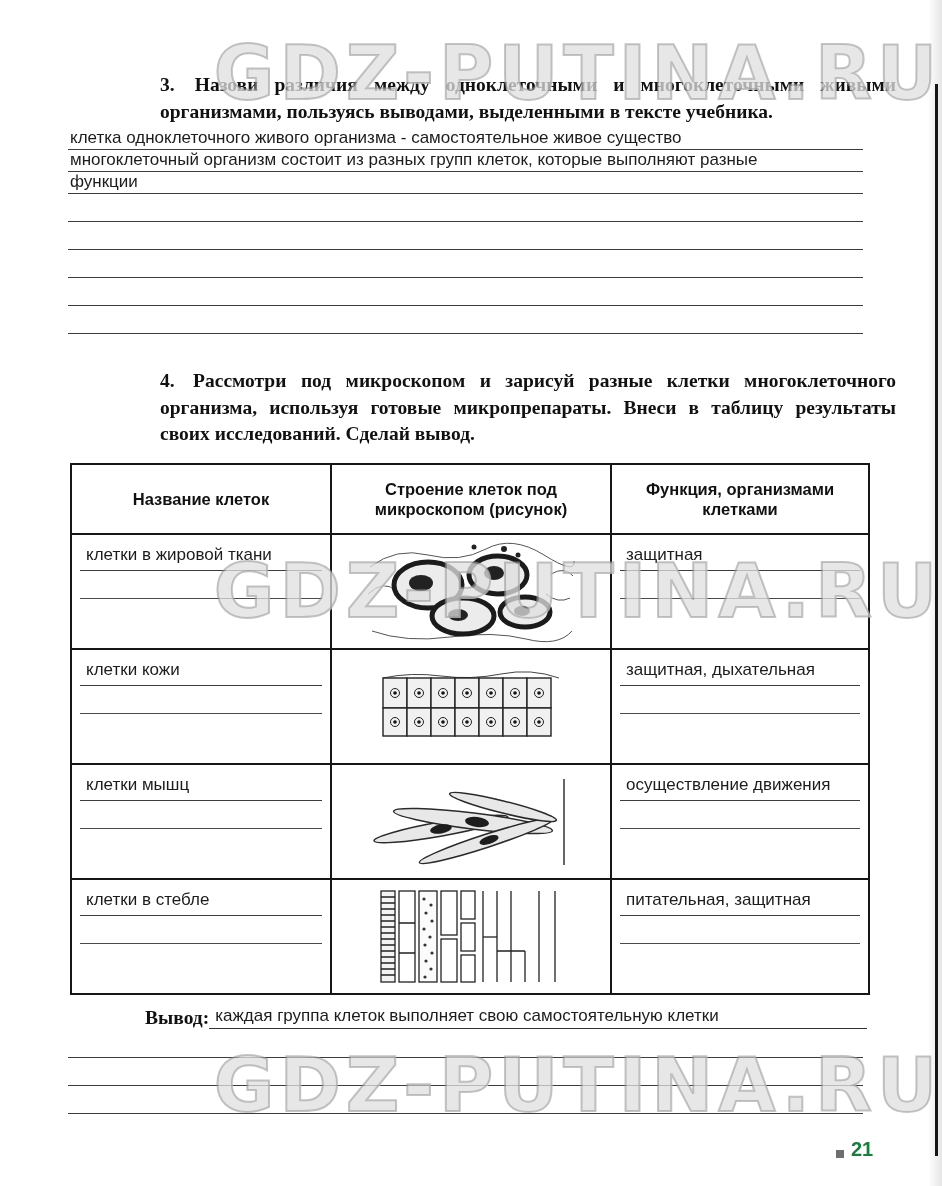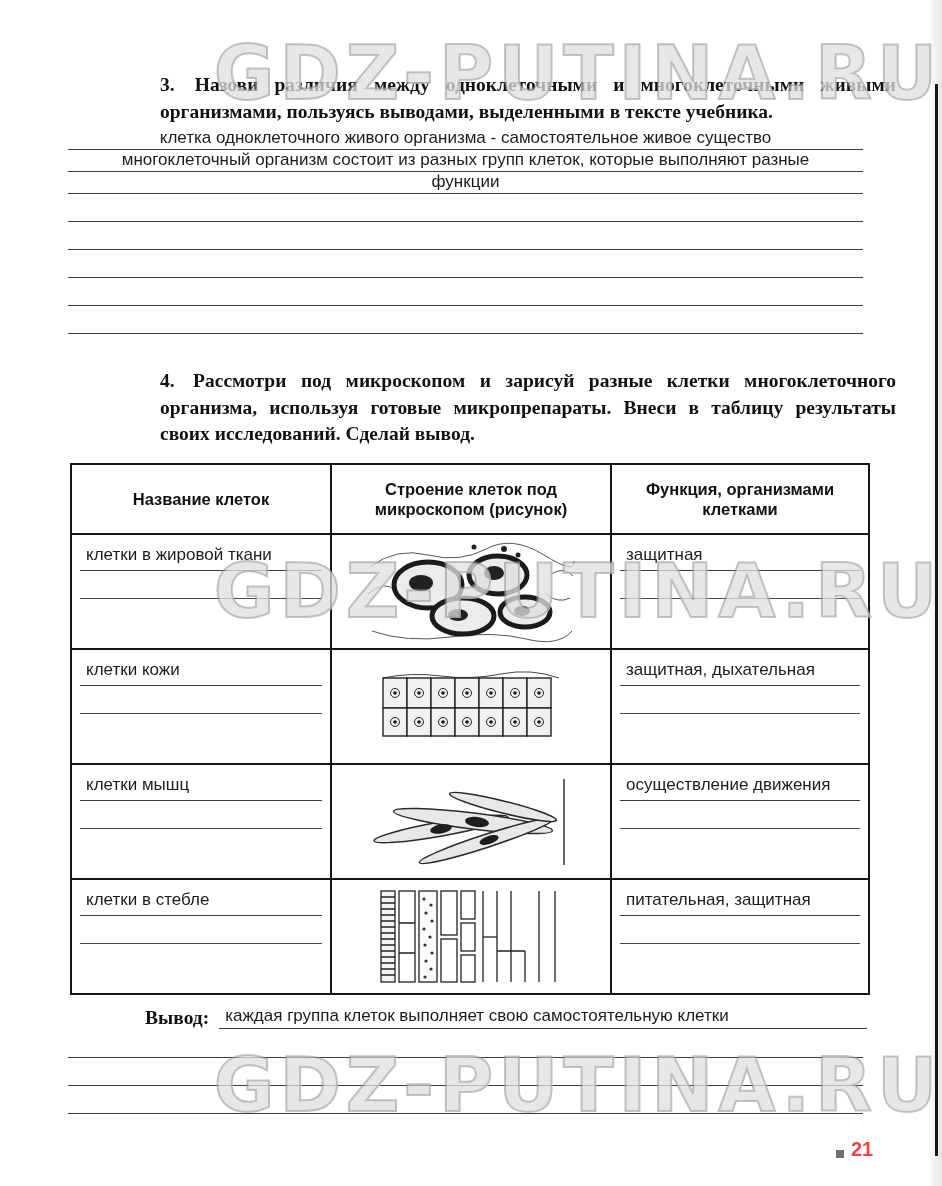--- a/index.html
+++ b/index.html
@@ -35,21 +35,21 @@
 
   
   .hand{font-family:"Liberation Sans",sans-serif;font-size:17px;color:#1c1c1c;}
 
   
   .lines{position:absolute;z-index:2;}
   .lines-task3{left:68px;top:128px;width:795px;}
   .lines-bottom{left:68px;top:1030px;width:795px;}
   .ruled-line{display:flex;align-items:flex-end;border-bottom:1.5px solid #3c3c3c;}
   .ruled-line .hand{padding:0 2px 1px 2px;white-space:nowrap;}
-  .rl-text{height:21px;justify-content:center;}
+  .rl-text{height:21px;}
   .rl-blank{height:27px;}
 
   
   .cells-table{
     position:absolute;left:70px;top:463px;width:798px;z-index:2;
     border-collapse:collapse;table-layout:fixed;background:transparent;
   }
   .cells-table col.c1{width:260px;}
   .cells-table col.c2{width:280px;}
   .cells-table col.c3{width:258px;}
@@ -64,26 +64,26 @@
   .cell-label{
     font-family:"Liberation Sans",sans-serif;font-size:17px;color:#1c1c1c;
     border-bottom:1.4px solid #3c3c3c;padding:0 2px 3px 6px;min-height:22px;
   }
   .cell-rule{height:27px;border-bottom:1.3px solid #4a4a4a;}
   .draw-cell{text-align:center;vertical-align:middle !important;}
   .draw-wrap{display:flex;align-items:center;justify-content:center;height:113px;}
 
   
   .conclusion{position:absolute;left:145px;top:1006px;width:722px;display:flex;align-items:flex-end;z-index:2;}
-  .conclusion-label{font-weight:bold;font-size:19.5px;margin-right:10px;white-space:nowrap;}
+  .conclusion-label{font-weight:bold;font-size:19.5px;white-space:nowrap;}
   .conclusion-text{flex:1;border-bottom:1.6px solid #333;padding:0 4px 2px 6px;white-space:nowrap;}
 
   
   .page-num{position:absolute;left:836px;top:1138px;z-index:6;display:flex;align-items:center;
-    font-family:"Liberation Sans",sans-serif;font-weight:bold;font-size:20px;color:#ef4444;}
+    font-family:"Liberation Sans",sans-serif;font-weight:bold;font-size:20px;color:#15803d;}
   .page-num-marker{display:inline-block;width:8px;height:8px;background:#6e6e6e;margin-right:7px;margin-top:8px;}
 </style>
 </head>
 <body>
 
 <div class="page">
 
   <div class="watermark wm-top">GDZ-PUTINA.RU</div>
   <div class="watermark wm-mid">GDZ-PUTINA.RU</div>
   <div class="watermark wm-bot">GDZ-PUTINA.RU</div>

